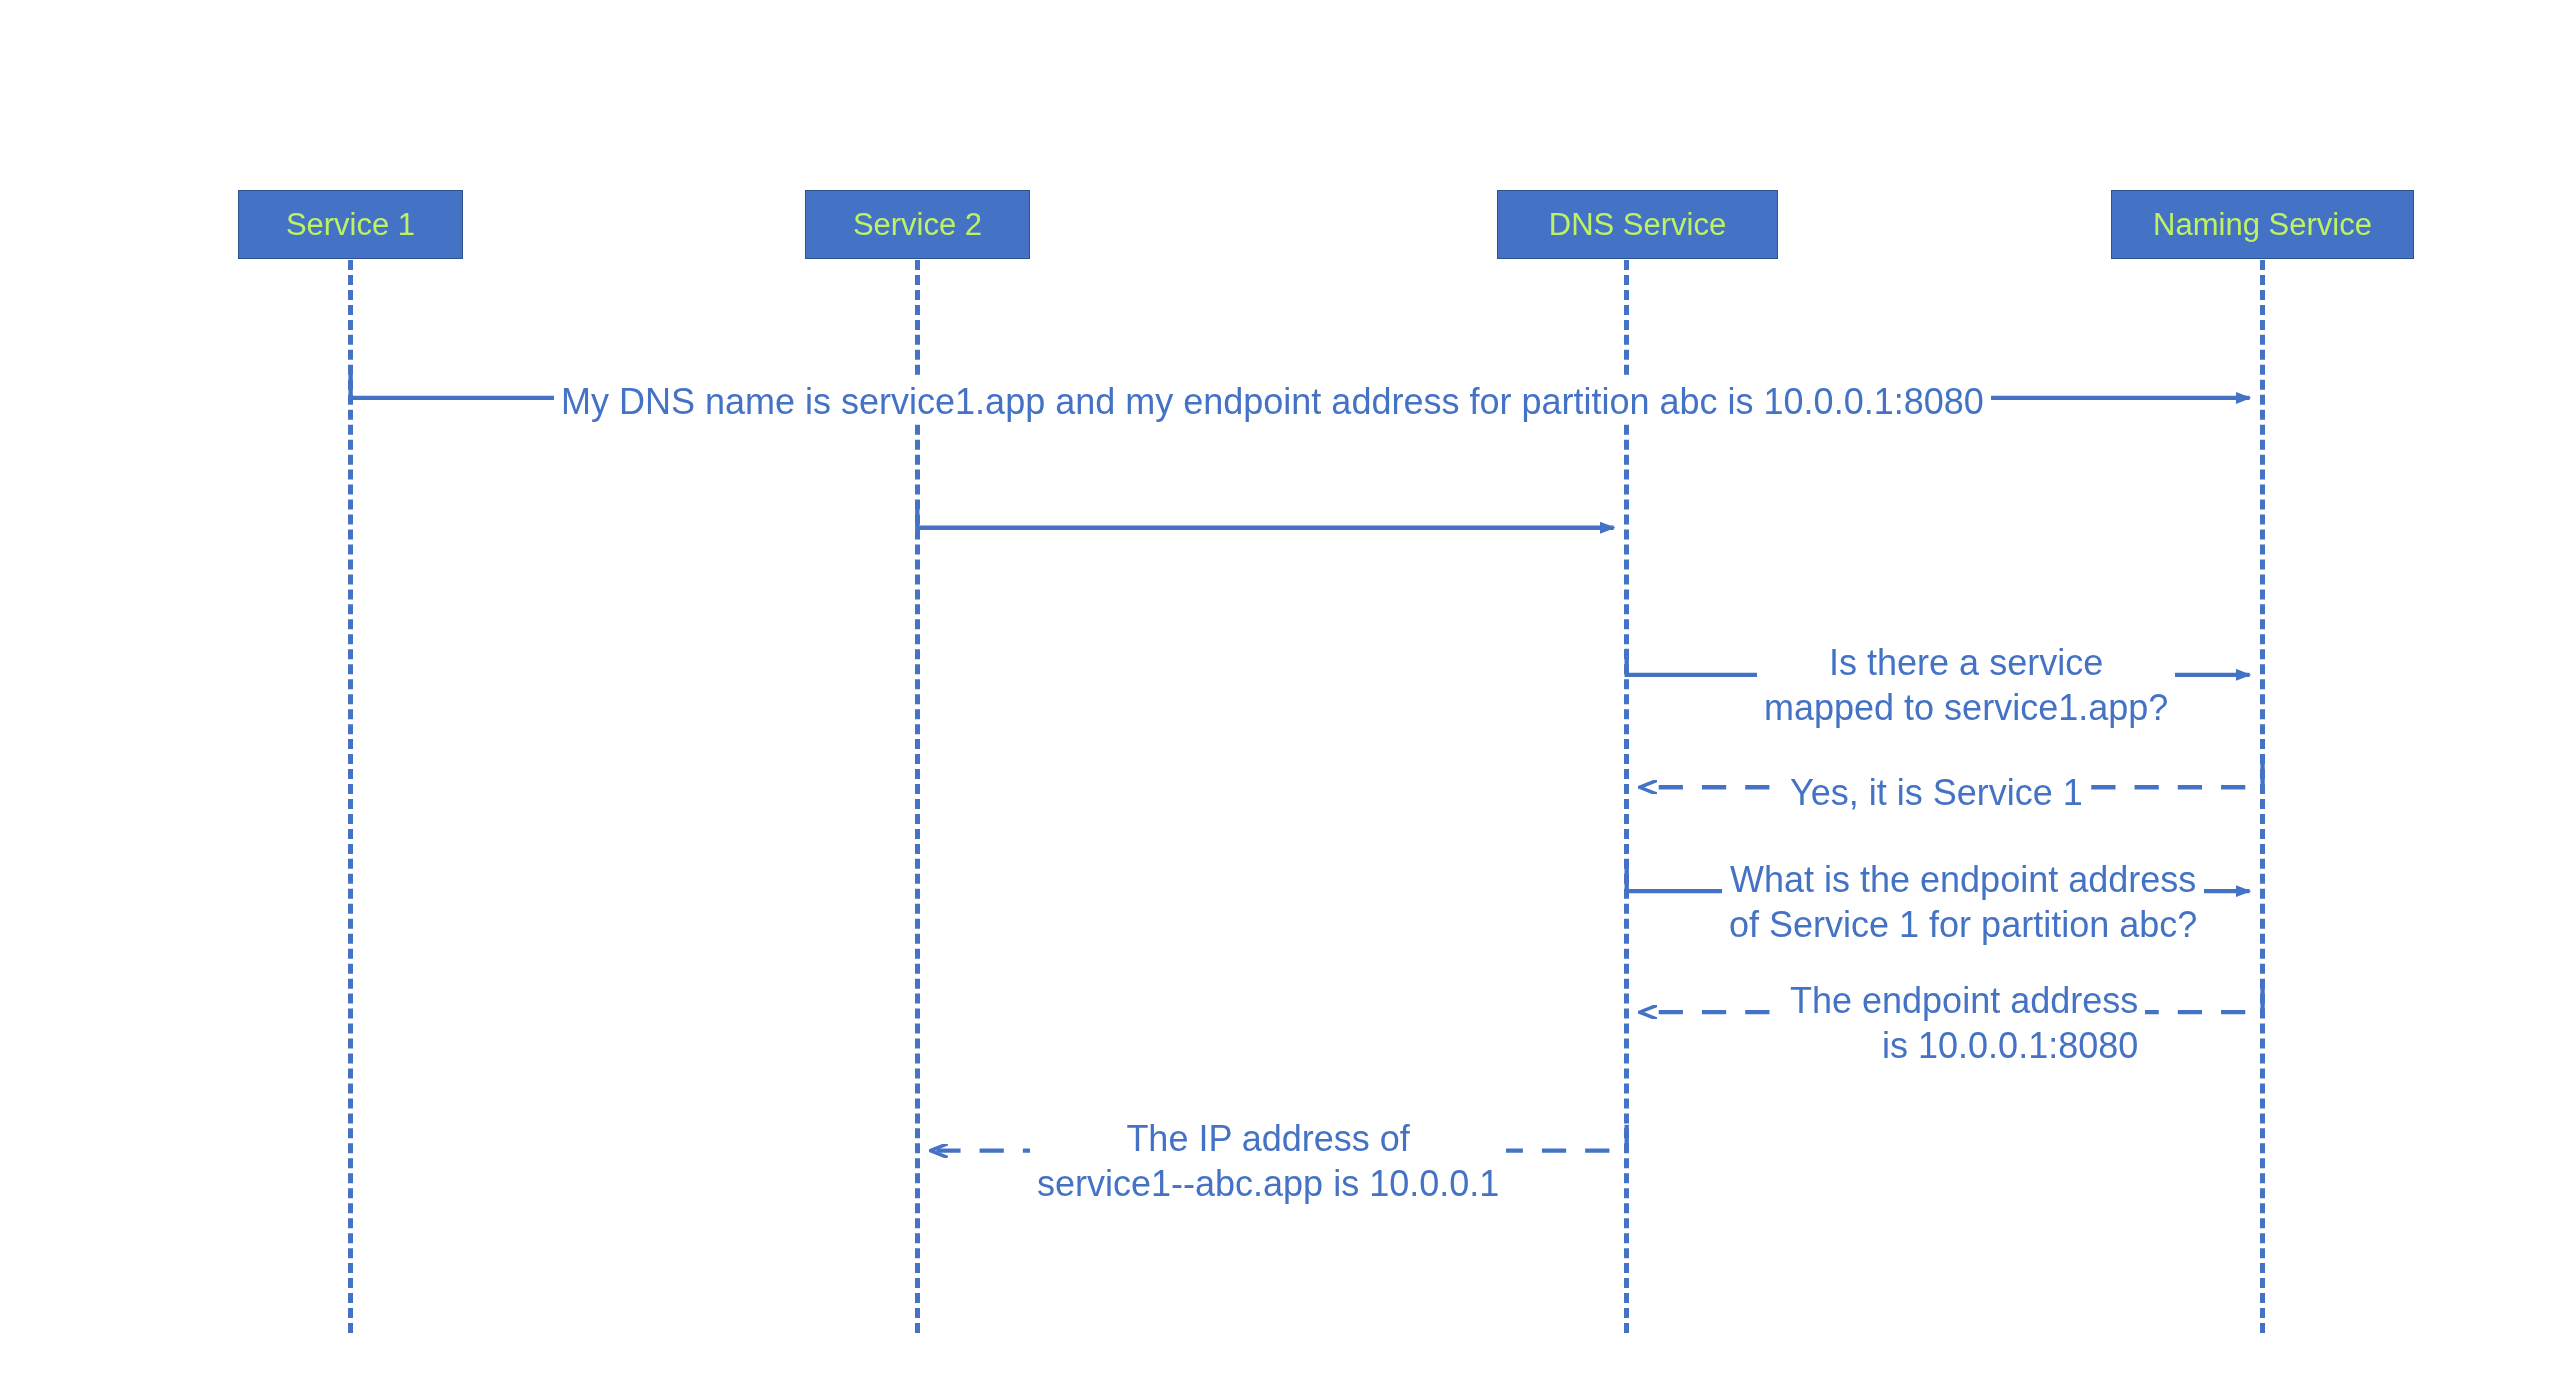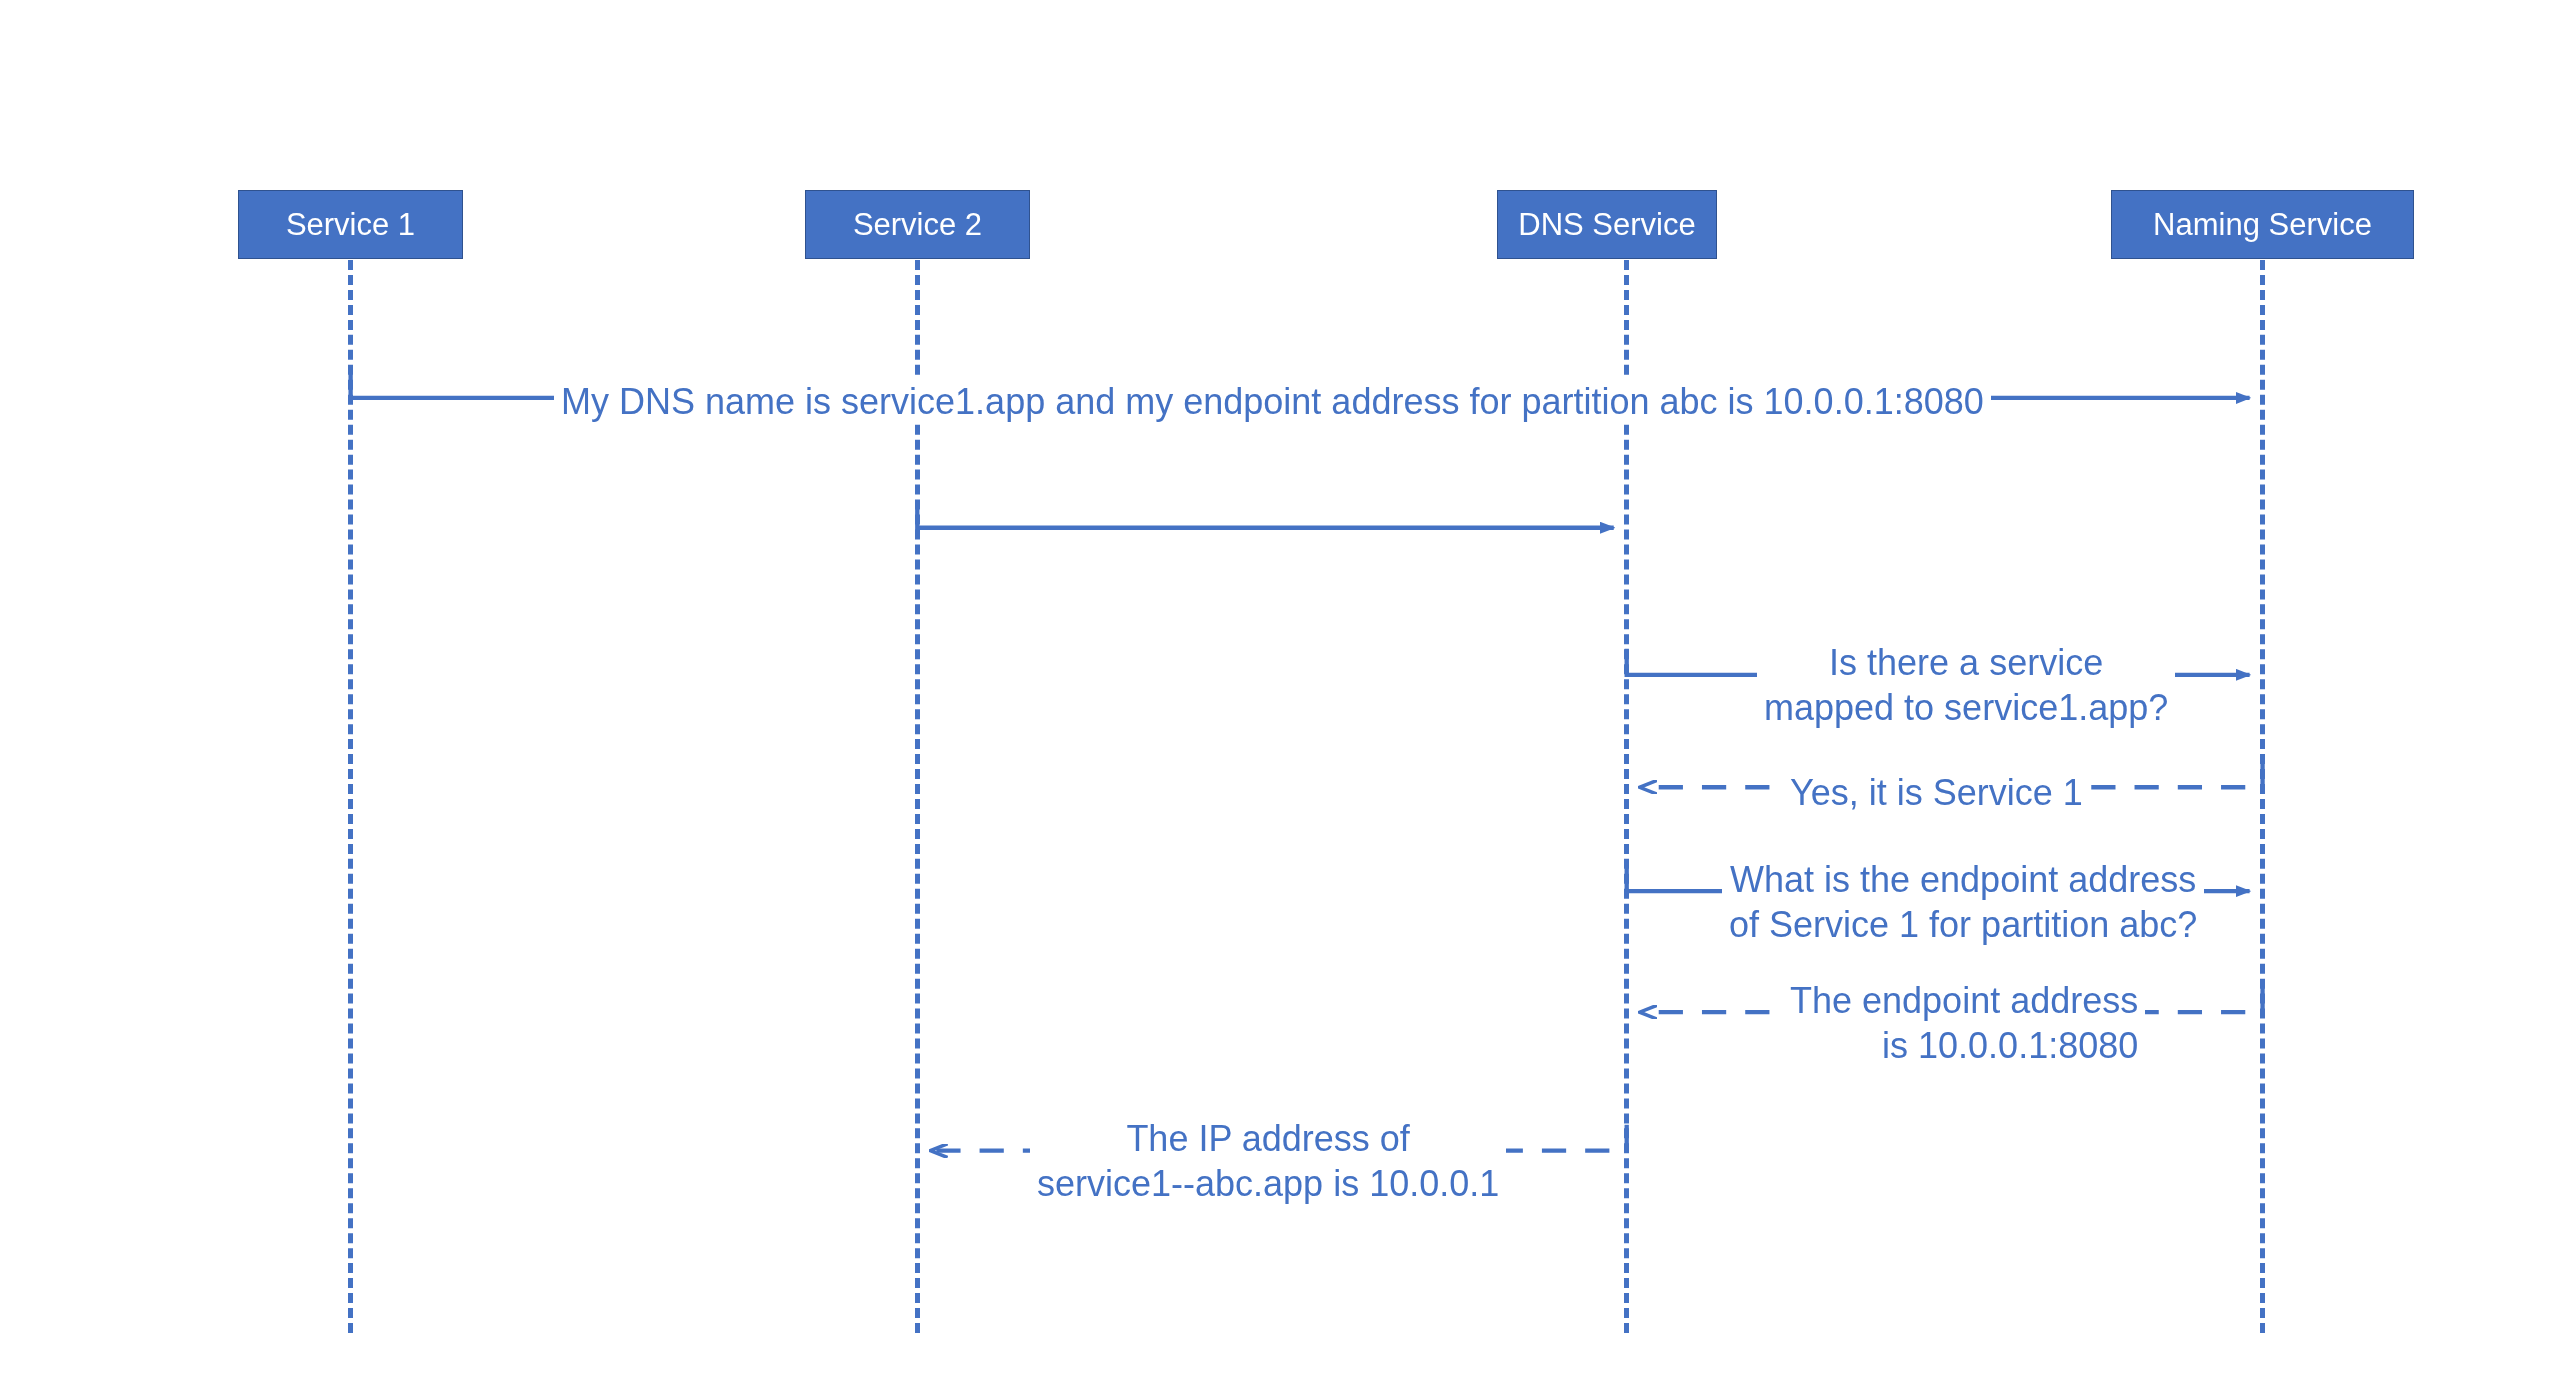--- a/index.html
+++ b/index.html
@@ -13,21 +13,21 @@
     position: relative;
     width: 2576px;
     height: 1392px;
   }
   .participant-box {
     position: absolute;
     top: 190px;
     height: 69px;
     background: #4472C4;
     border: 1.7px solid #2F528F;
-    color: #ffffff;
+    color: #bef264;
     font-size: 31px;
     display: flex;
     align-items: center;
     justify-content: center;
     white-space: nowrap;
   }
   .lifeline {
     position: absolute;
     top: 260px;
     width: 0;
@@ -57,21 +57,21 @@
 <body>
 
 <div class="diagram">
 
   <div class="participant-box" style="left:238px; width:225px;">
     <span>Service 1</span>
   </div>
   <div class="participant-box" style="left:805px; width:225px;">
     <span>Service 2</span>
   </div>
-  <div class="participant-box" style="left:1497px; width:220px;">
+  <div class="participant-box" style="left:1497px; width:281px;">
     <span>DNS Service</span>
   </div>
   <div class="participant-box" style="left:2111px; width:303px;">
     <span>Naming Service</span>
   </div>
 
   <div class="lifeline" style="left:348px;"></div>
   <div class="lifeline" style="left:915px;"></div>
   <div class="lifeline" style="left:1624px;"></div>
   <div class="lifeline" style="left:2260px;"></div>

